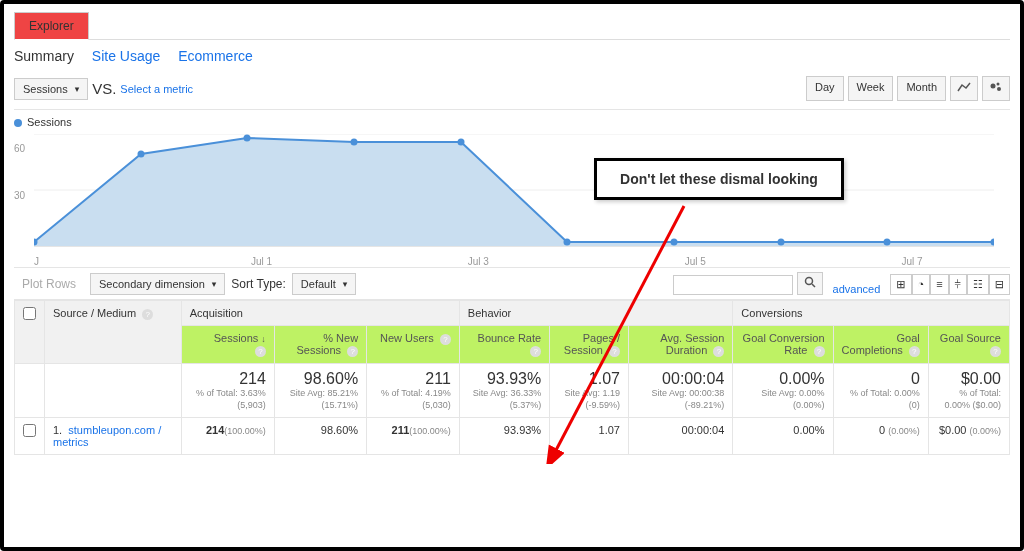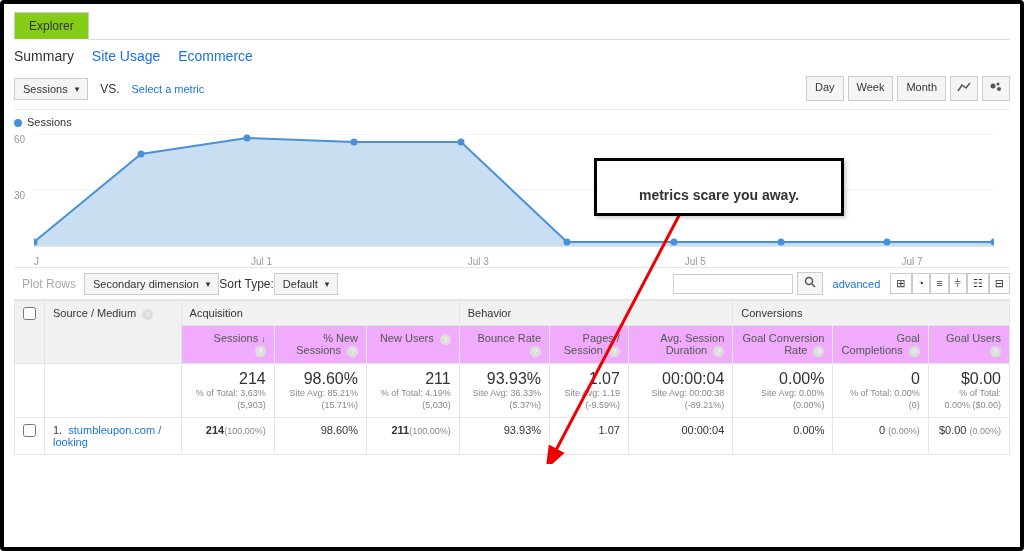--- a/index.html
+++ b/index.html
@@ -1,50 +1,50 @@
 <!DOCTYPE html>
 <html><head>
 <meta charset="utf-8">
 <style>
 *{margin:0;padding:0;box-sizing:border-box;font-family:Arial,Helvetica,sans-serif}
 body{background:#fff;font-size:12px;color:#333;width:1024px;height:551px;border:4px solid #000;border-radius:4px;overflow:hidden;position:relative}
 .wrap{padding:8px 10px}
 .tab-row{border-bottom:1px solid #ddd}
-.tab{display:inline-block;padding:6px 14px;border:1px solid #ccc;border-bottom:1px solid #fff;background:#84cc16;font-size:12px;margin-bottom:-1px}
+.tab{display:inline-block;padding:6px 14px;border:1px solid #ccc;border-bottom:1px solid #fff;background:#ef4444;font-size:12px;margin-bottom:-1px}
 .subtabs{padding:8px 0;font-size:14px}
 .subtabs span{color:#1a73e8;margin-right:14px;cursor:pointer}
 .subtabs span.active{color:#333;font-weight:normal}
 .controls{display:flex;align-items:center;padding:4px 0 8px;border-bottom:1px solid #e5e5e5}
 .btn{border:1px solid #ccc;background:#f5f5f5;padding:4px 8px;font-size:11px;display:inline-flex;align-items:center;gap:4px;cursor:pointer}
-.vs{margin:0 12px;font-size:12px}
+.vs{margin:0 4px;font-size:15px}
 .linktxt{color:#1a73e8;font-size:11px;cursor:pointer}
 .right-controls{margin-left:auto;display:flex;gap:4px}
 .btn-tiny{border:1px solid #ccc;background:#f5f5f5;padding:4px 8px;font-size:11px;cursor:pointer}
 .btn-icon{border:1px solid #ccc;background:#f5f5f5;padding:4px 6px;cursor:pointer}
 .legend{padding:6px 0 2px;font-size:11px}
 .legend-dot{display:inline-block;width:8px;height:8px;border-radius:50%;background:#4a90d9;margin-right:5px;vertical-align:middle}
 .chart{position:relative;height:120px;margin:4px 0 0}
 .ytick{position:absolute;left:0;font-size:10px;color:#999}
 .xaxis{display:flex;font-size:10px;color:#999;margin-top:2px}
 .xaxis span{flex:1}
 .primary-dim{padding:8px 0;font-size:11px}
 .primary-dim .lbl{color:#333}
 .primary-dim .val{font-weight:bold}
 .primary-dim .other{color:#1a73e8;margin-left:10px}
-.filter-row{display:flex;align-items:center;gap:0;padding:4px 0;border-top:1px solid #e5e5e5;border-bottom:1px solid #e5e5e5}
+.filter-row{display:flex;align-items:center;gap:6px;padding:4px 0;border-top:1px solid #e5e5e5;border-bottom:1px solid #e5e5e5}
 .filter-row .disabled{color:#aaa;padding:4px 8px}
-.search-wrap{margin-left:auto;display:flex;align-items:center;gap:4px}
+.search-wrap{margin-left:auto;display:flex;align-items:flex-end;gap:4px}
 .search-wrap input{border:1px solid #ccc;padding:3px 6px;width:120px;font-size:11px}
 .search-wrap .sbtn{border:1px solid #ccc;background:#f5f5f5;padding:3px 6px;cursor:pointer}
 .adv{color:#1a73e8;font-size:11px;margin:0 6px;cursor:pointer}
 .icon-grid{display:flex;gap:0}
 .icon-grid .ib{border:1px solid #ccc;padding:3px 5px;cursor:pointer;font-size:11px}
 table{width:100%;border-collapse:collapse;font-size:11px}
 th,td{border:1px solid #e5e5e5;padding:6px 8px;text-align:right;vertical-align:top}
-th{background:#f0abfc;font-weight:normal;color:#555}
+th{background:#bef264;font-weight:normal;color:#555}
 .cat-header th{text-align:left;font-weight:normal;color:#333;background:#f1f1f1}
 th.lefth,td.lefth{text-align:left}
 .help{display:inline-block;width:11px;height:11px;border-radius:50%;background:#ddd;color:#fff;font-size:8px;line-height:11px;text-align:center;margin-left:3px}
 .big{font-size:16px;color:#333}
 .sub{font-size:9px;color:#888;display:block;line-height:1.3}
 .chk{width:24px;text-align:center}
 .arrow-down{font-size:9px;margin-left:3px}
 .caret{font-size:9px;margin-left:3px}
 .annot{position:absolute;top:154px;left:590px;border:3px solid #000;background:#fff;padding:10px 14px;font-weight:bold;font-size:14px;text-align:center;width:250px;z-index:5;box-shadow:2px 2px 4px rgba(0,0,0,.2)}
 svg.chartline{position:absolute;top:0;left:20px;right:0;height:120px;width:960px}
@@ -88,21 +88,21 @@
           </svg>
       </span>
     </div>
   </div>
 
   <div class="legend">
     <span class="legend-dot"></span><span>Sessions</span>
   </div>
 
   <div class="chart">
-    <span class="ytick" style="top:0">60</span>
+    <span class="ytick" style="top:9px">60</span>
     <span class="ytick" style="top:56px">30</span>
     <svg class="chartline" viewBox="0 0 960 120" preserveAspectRatio="none">
       <line x1="0" y1="0" x2="960" y2="0" stroke="#eee"></line>
       <line x1="0" y1="56" x2="960" y2="56" stroke="#eee"></line>
       <line x1="0" y1="112" x2="960" y2="112" stroke="#ccc"></line>
       <path d="M0,108 L107,20 L213,4 L320,8 L427,8 L533,108 L640,108 L747,108 L853,108 L960,108 L960,112 L0,112 Z" fill="#c9def0" stroke="none"></path>
       <polyline points="0,108 107,20 213,4 320,8 427,8 533,108 640,108 747,108 853,108 960,108" stroke="#4a90d9" fill="none" stroke-width="2"></polyline>
       <circle cx="0" cy="108" r="3.5" fill="#4a90d9"></circle>
         <circle cx="107" cy="20" r="3.5" fill="#4a90d9"></circle>
         <circle cx="213" cy="4" r="3.5" fill="#4a90d9"></circle>
@@ -170,54 +170,54 @@
     </tr>
     <tr>
       <th><span>Sessions</span><span class="arrow-down">↓</span><br><span class="help">?</span></th>
       <th><span>% New Sessions</span> <span class="help">?</span></th>
       <th><span>New Users</span> <span class="help">?</span></th>
       <th><span>Bounce Rate</span><br><span class="help">?</span></th>
       <th><span>Pages / Session</span> <span class="help">?</span></th>
       <th><span>Avg. Session Duration</span> <span class="help">?</span></th>
       <th><span>Goal Conversion Rate</span> <span class="help">?</span></th>
       <th><span>Goal Completions</span> <span class="help">?</span></th>
-      <th><span>Goal Users</span> <span class="help">?</span></th>
+      <th><span>Goal Source</span> <span class="help">?</span></th>
     </tr>
     <tr>
       <td class="chk"></td>
           <td class="lefth"></td>
       <td><span class="big">214</span><span class="sub">% of Total: 3.63% (5,903)</span></td>
       <td><span class="big">98.60%</span><span class="sub">Site Avg: 85.21% (15.71%)</span></td>
       <td><span class="big">211</span><span class="sub">% of Total: 4.19% (5,030)</span></td>
       <td><span class="big">93.93%</span><span class="sub">Site Avg: 36.33% (5.37%)</span></td>
       <td><span class="big">1.07</span><span class="sub">Site Avg: 1.19 (-9.59%)</span></td>
       <td><span class="big">00:00:04</span><span class="sub">Site Avg: 00:00:38 (-89.21%)</span></td>
       <td><span class="big">0.00%</span><span class="sub">Site Avg: 0.00% (0.00%)</span></td>
       <td><span class="big">0</span><span class="sub">% of Total: 0.00% (0)</span></td>
       <td><span class="big">$0.00</span><span class="sub">% of Total: 0.00% ($0.00)</span></td>
     </tr>
     <tr>
       <td class="chk"><input type="checkbox" style=""></td>
-      <td class="lefth"><span>1.</span>&nbsp;&nbsp;<span style="color:#1a73e8">stumbleupon.com / looking</span></td>
+      <td class="lefth"><span>1.</span>&nbsp;&nbsp;<span style="color:#1a73e8">stumbleupon.com / metrics</span></td>
       <td><b>214</b><span style="color:#888;font-size:9px">(100.00%)</span></td>
       <td>98.60%</td>
       <td><b>211</b><span style="color:#888;font-size:9px">(100.00%)</span></td>
       <td>93.93%</td>
       <td>1.07</td>
       <td>00:00:04</td>
       <td>0.00%</td>
       <td><span>0</span> <span style="color:#888;font-size:9px">(0.00%)</span></td>
       <td><span>$0.00</span> <span style="color:#888;font-size:9px">(0.00%)</span></td>
     </tr>
   </tbody>
     </table>
 </div>
 
 <div class="annot">
-  <br><span>metrics scare you away.</span>
+  <span>Don't let these dismal looking</span><br>
 </div>
 <svg class="arrow" width="200" height="260">
   <defs>
       <marker id="ah" markerWidth="10" markerHeight="10" refX="2" refY="3" orient="auto">
         <path d="M0,0 L0,6 L8,3 z" fill="#e00"></path>
       </marker>
     </defs>
   <line x1="140" y1="2" x2="10" y2="250" stroke="#e00" stroke-width="3" marker-end="url(#ah)"></line>
 </svg>
 

